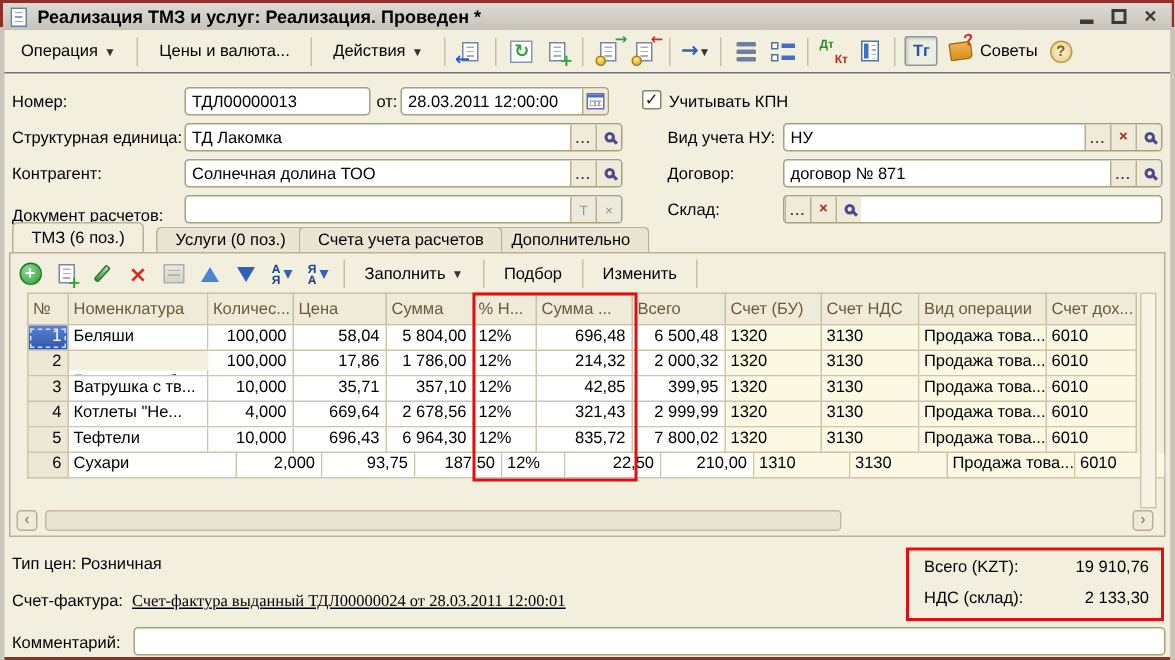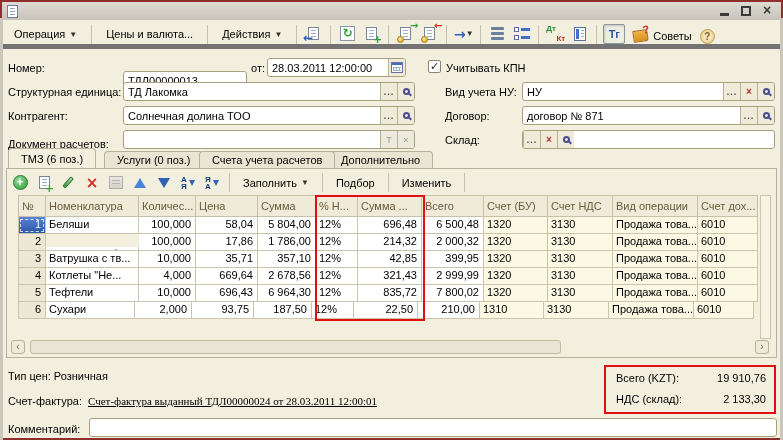--- a/index.html
+++ b/index.html
@@ -21,22 +21,22 @@
   .tdoc::before { content:""; position:absolute; left:2px; right:2px; top:2px; height:8px;
     background:repeating-linear-gradient(#8fa3c0 0 1px,transparent 1px 3px); }
   .title { font-weight:bold; font-size:12px; white-space:nowrap; }
   .winbtns { position:absolute; right:8px; top:0; height:18px; display:flex; gap:9px; align-items:center; }
   .wb { width:12px; height:12px; position:relative; cursor:default; }
   .wb.min::after { content:""; position:absolute; left:1px; right:2px; bottom:1px; height:3px; background:#3a3a3a; }
   .wb.max::after { content:""; position:absolute; inset:1px; border:2px solid #3a3a3a; }
   .wb.cls { font-size:14px; font-weight:bold; color:#3a3a3a; line-height:11px; text-align:center; }
 
   
-  .toolbar { position:absolute; left:0; top:18px; right:0; height:29px; display:flex; align-items:flex-end;
-    padding:0 4px; gap:3px; border-bottom:5px solid #737373; background:#f2efdf; }
+  .toolbar { position:absolute; left:0; top:18px; right:0; height:29px; display:flex; align-items:center;
+    padding:0 4px; gap:3px; border-bottom:1px solid #737373; background:#f2efdf; }
   .tbtn { padding:3px 7px; white-space:nowrap; border:1px solid transparent; border-radius:2px; display:flex; gap:4px; align-items:center; }
   .dd { font-size:8px; color:#333; }
   .sep { width:1px; height:19px; background:#c6bfac; margin:0 3px; flex:none; }
   .ic { width:21px; height:21px; display:flex; align-items:center; justify-content:center; position:relative; flex:none; }
   .mini-doc { width:11px; height:13px; background:#fff; border:1px solid #7a8699; position:relative; }
   .mini-doc::before { content:""; position:absolute; left:2px; right:2px; top:2px; height:8px;
     background:repeating-linear-gradient(#9fb0c8 0 1px,transparent 1px 3px); }
   .ov { position:absolute; font-weight:bold; font-family:"DejaVu Sans",sans-serif; }
   .post-arr { left:0; bottom:-1px; color:#2e62c2; font-size:12px; }
   .refr { width:15px; height:15px; border:1px solid #8a96a8; background:#fff; color:#2fa13a; font-weight:bold;
@@ -156,20 +156,21 @@
   .comment-field { position:absolute; left:87px; top:416px; width:688px; height:19px;
     background:#fff; border:1px solid #a89f7f; border-radius:3px; }
 </style>
 </head>
 <body>
 
 <div class="win">
 
   <div class="titlebar">
     <span class="tdoc"></span>
+    <span class="title">Реализация ТМЗ и услуг: Реализация. Проведен *</span>
   </div>
   <div class="winbtns">
     <span class="wb min"></span>
     <span class="wb max"></span>
     <span class="wb cls">×</span>
   </div>
 
   <div class="toolbar">
     <span class="tbtn">
         <span>Операция</span>
@@ -246,21 +247,21 @@
     <span class="sep"></span>
     <span class="tg">Тг</span>
     <span class="tips">
         <span class="book"></span>
         <span>Советы</span>
       </span>
     <span class="helpc">?</span>
   </div>
 
   <span class="lbl" style="left:6px;top:60px">Номер:</span>
-  <div class="field" style="left:121px;top:69px;width:124px">
+  <div class="field" style="left:121px;top:56px;width:124px">
     <span class="fval">ТДЛ00000013</span>
   </div>
   <span class="lbl" style="left:249px;top:60px">от:</span>
   <div class="field" style="left:265px;top:56px;width:139px">
     <span class="fval">28.03.2011 12:00:00</span>
     <span class="fbtn">
         <span class="cal"></span>
       </span>
   </div>
   <span class="checkbox" style="left:426px;top:58px">✓</span>
@@ -469,21 +470,21 @@
           <div class="td a-l" style="width: 42px;">12%</div>
           <div class="td a-r" style="width: 64px;">835,72</div>
           <div class="td a-r" style="width: 62px;">7 800,02</div>
           <div class="td a-l cream" style="width: 64px;">1320</div>
           <div class="td a-l cream" style="width: 65px;">3130</div>
           <div class="td a-l cream" style="width: 85px;">Продажа това...</div>
           <div class="td a-l cream" style="width: 60px;">6010</div>
         </div>
         <div class="tr">
           <div class="td a-r rownum" style="width: 28px;">6</div>
-          <div class="td a-l" style="width: 89px;">Сухари</div>
+          <div class="td a-l" style="width: 112px;">Сухари</div>
           <div class="td a-r" style="width: 57px;">2,000</div>
           <div class="td a-r" style="width: 62px;">93,75</div>
           <div class="td a-r" style="width: 58px;">187,50</div>
           <div class="td a-l" style="width: 42px;">12%</div>
           <div class="td a-r" style="width: 64px;">22,50</div>
           <div class="td a-r" style="width: 62px;">210,00</div>
           <div class="td a-l cream" style="width: 64px;">1310</div>
           <div class="td a-l cream" style="width: 65px;">3130</div>
           <div class="td a-l cream" style="width: 85px;">Продажа това...</div>
           <div class="td a-l cream" style="width: 60px;">6010</div>

